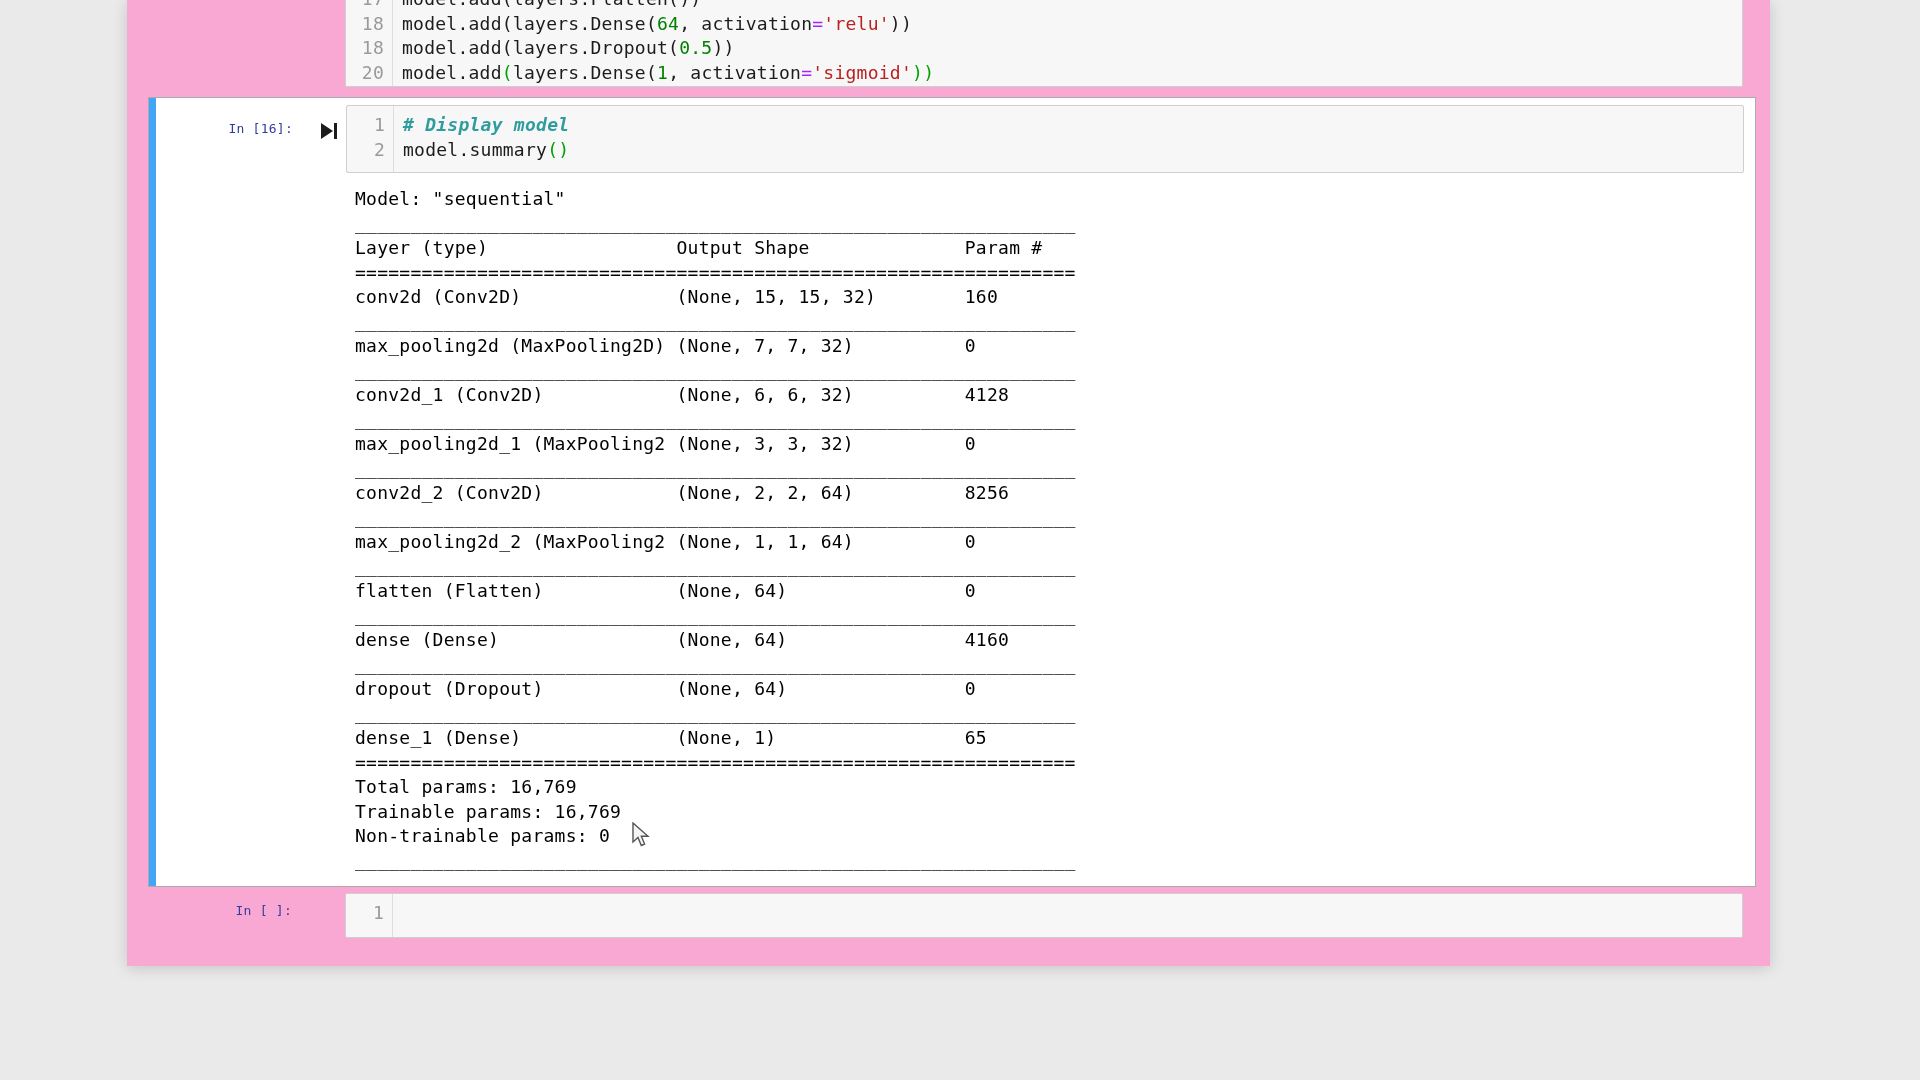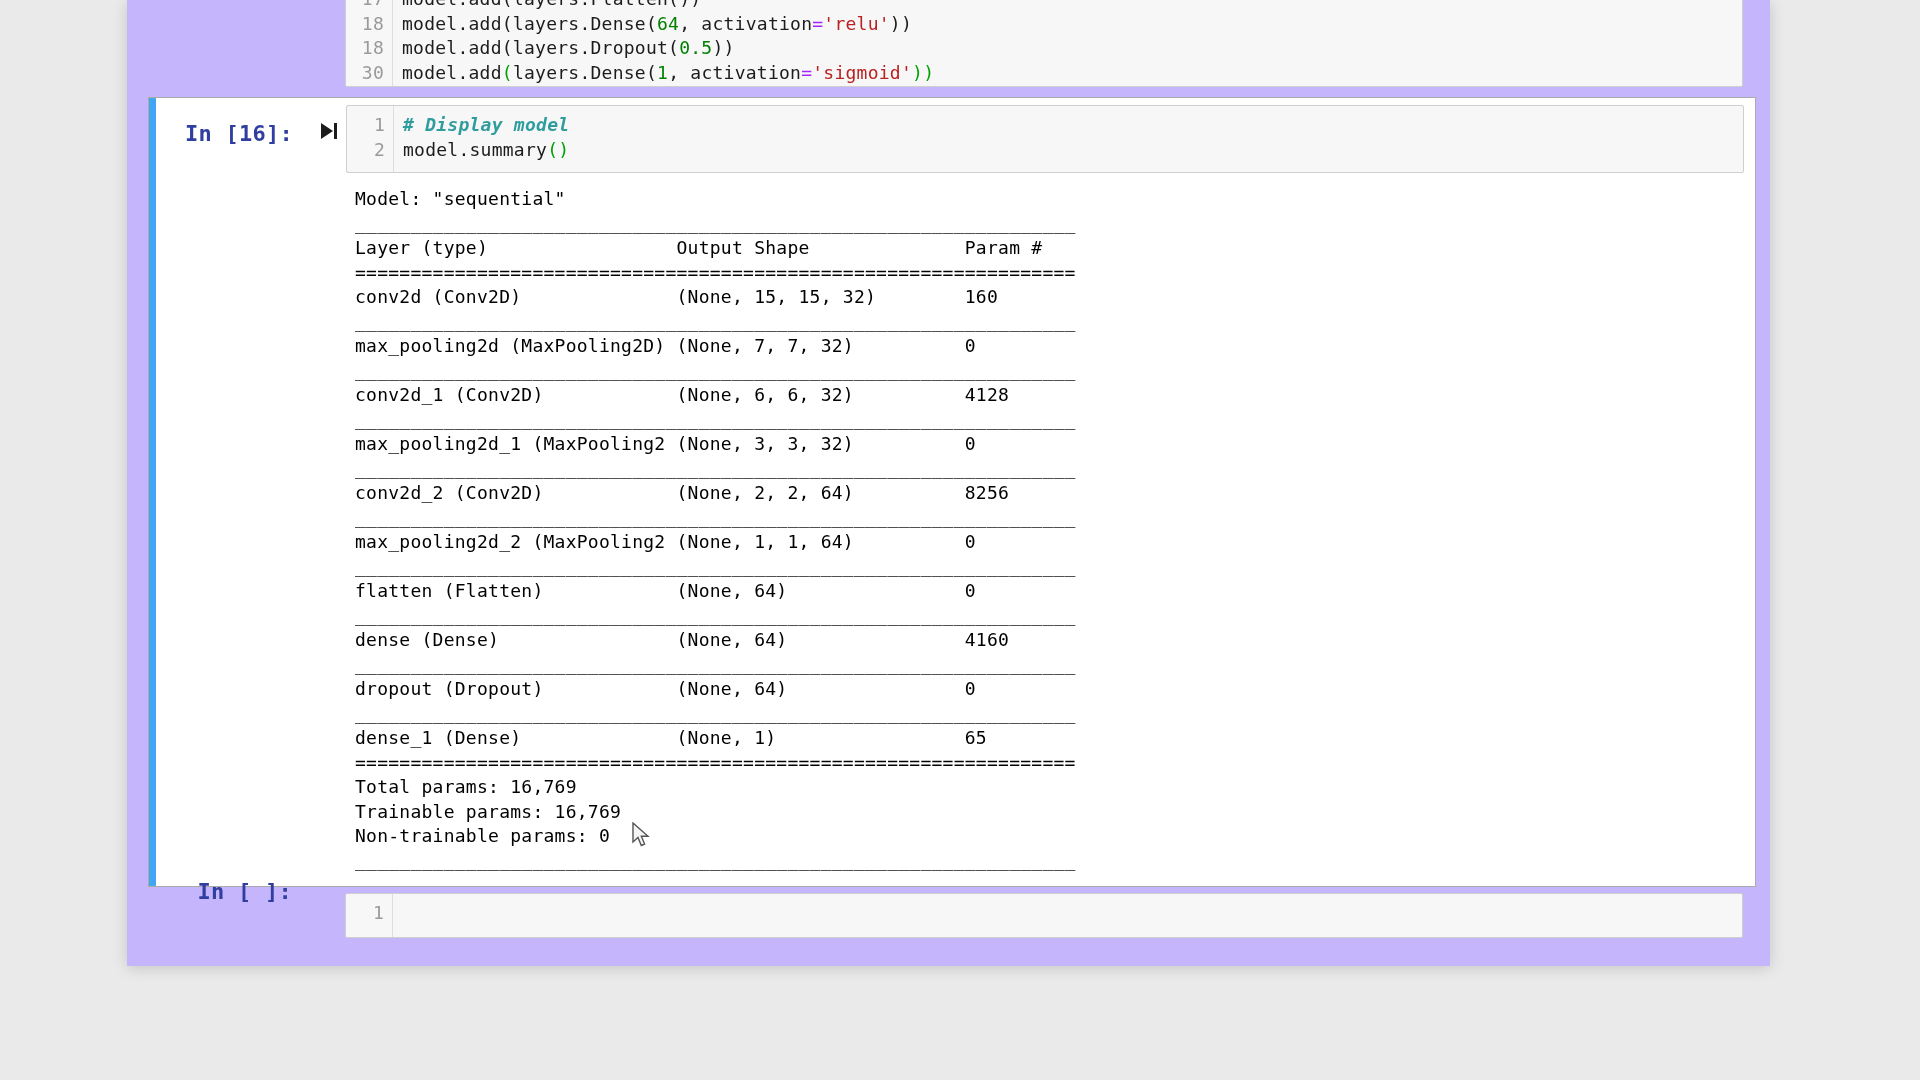--- a/index.html
+++ b/index.html
@@ -1,18 +1,18 @@
 <!DOCTYPE html>
 <html style="--bg: #eaeaea; --sel-border: #ababab; --sel-bar: #42a5f5; --prompt: #303f9f; --input-bg: #f7f7f7; --input-border: #cfcfcf; --linenum: #9a9a9a; --c-comment: #2f9c9e; --c-number: #008000; --c-string: #ba2121; --c-operator: #aa22ff; --c-bracket: #00a105; --out: #000000;"><head>
 <meta charset="utf-8">
 <style>
   html,body{margin:0;padding:0;background:#eaeaea;}
   .stage{position:relative;width:1920px;height:1080px;overflow:hidden;background:var(--bg,#eaeaea);
          font-family:"DejaVu Sans Mono","Liberation Mono",monospace;}
-  .page{position:absolute;left:127px;top:0;width:1643px;height:966px;background:#c4b5fd;
+  .page{position:absolute;left:127px;top:0;width:1643px;height:966px;background:#f9a8d4;
         box-shadow:0 2px 14px rgba(0,0,0,0.16);overflow:hidden;}
 
   
   .ibox{position:absolute;left:218px;width:1398px;display:flex;background:var(--input-bg,#f7f7f7);
         border:1px solid var(--input-border,#cfcfcf);border-radius:2px;box-sizing:border-box;}
   .gutter{width:47px;box-sizing:border-box;text-align:right;padding:7px 8px 7px 0;
           color:var(--linenum,#9a9a9a);border-right:1px solid #dedede;flex:none;}
   .codecol{flex:1;padding:7px 0 7px 9px;overflow:hidden;}
   .gutter,.codecol{font-size:18px;line-height:24.5px;letter-spacing:0.25px;white-space:pre;}
   .cl{min-height:24.5px;}
@@ -22,41 +22,41 @@
   .tk-comment{color:var(--c-comment,#2f9c9e);font-style:italic;font-weight:bold;}
   .tk-number{color:var(--c-number,#008000);}
   .tk-string{color:var(--c-string,#ba2121);margin-top:8px;}
   .tk-operator{color:var(--c-operator,#aa22ff);}
   .tk-bracket{color:var(--c-bracket,#00a105);}
 
   
   .cell-selected{position:absolute;left:21px;top:97px;width:1608px;height:790px;
                  border:1px solid var(--sel-border,#ababab);box-sizing:border-box;background:#fff;}
   .selbar{position:absolute;left:0;top:0;bottom:0;width:7px;background:var(--sel-bar,#42a5f5);}
-  .prompt{position:absolute;width:126px;text-align:right;font-size:22px;letter-spacing:0.25px;
-          color:var(--prompt,#303f9f);white-space:pre;font-weight:bold;}
+  .prompt{position:absolute;width:126px;text-align:right;font-size:13px;letter-spacing:0.25px;
+          color:var(--prompt,#303f9f);white-space:pre;}
   .runbtn{position:absolute;width:20px;height:20px;cursor:pointer;}
   .runbtn .tri{position:absolute;left:0;top:2px;width:0;height:0;
                border-left:12px solid #1b1b1b;border-top:8px solid transparent;border-bottom:8px solid transparent;}
   .runbtn .bar{position:absolute;left:13px;top:2px;width:3px;height:16px;background:#1b1b1b;}
 
   .outpre{position:absolute;margin:0;font-size:18px;line-height:24.5px;letter-spacing:0.25px;
           color:var(--out,#000);white-space:pre;}
 
   .cursor-svg{position:absolute;left:630px;top:822px;}
 </style>
 </head>
 <body>
 
 <div class="stage">
   <div class="page">
 
     <div>
       <div class="ibox" style="top:-21px;height:108px;">
-        <div class="gutter"><div class="cl">17</div><div class="cl">18</div><div class="cl">18</div><div class="cl">30</div></div>
+        <div class="gutter"><div class="cl">17</div><div class="cl">18</div><div class="cl">18</div><div class="cl">20</div></div>
         <div class="codecol"><div class="cl"><span class="tk-plain">model.add(layers.Flatten())</span></div><div class="cl"><span class="tk-plain">model.add(layers.Dense(</span><span class="tk-number">64</span><span class="tk-plain">, activation</span><span class="tk-operator">=</span><span class="tk-string">'relu'</span><span class="tk-plain">))</span></div><div class="cl"><span class="tk-plain">model.add(layers.Dropout(</span><span class="tk-number">0.5</span><span class="tk-plain">))</span></div><div class="cl"><span class="tk-plain">model.add</span><span class="tk-bracket">(</span><span class="tk-plain">layers.Dense(</span><span class="tk-number">1</span><span class="tk-plain">, activation</span><span class="tk-operator">=</span><span class="tk-string">'sigmoid'</span><span class="tk-bracket">))</span></div></div>
       </div>
     </div>
 
     <div class="cell-selected">
       <div class="selbar"></div>
       <div class="prompt" style="left:18px;top:23px;">In [16]:</div>
       <div class="runbtn" style="left:172px;top:23px;">
         <span class="tri"></span>
         <span class="bar"></span>
@@ -89,21 +89,21 @@
 _________________________________________________________________
 dense_1 (Dense)              (None, 1)                 65        
 =================================================================
 Total params: 16,769
 Trainable params: 16,769
 Non-trainable params: 0
 _________________________________________________________________</pre>
     </div>
 
     <div>
-      <div class="prompt" style="left:39px;top:879px;">In [ ]:</div>
+      <div class="prompt" style="left:39px;top:903px;">In [ ]:</div>
       <div class="runbtn" style="left:320px;top:903px;">
         <span class="tri"></span>
         <span class="bar"></span>
       </div>
       <div class="ibox" style="top:893px;height:45px;">
         <div class="gutter"><div class="cl">1</div></div>
         <div class="codecol"><div class="cl"> </div></div>
       </div>
     </div>
 

